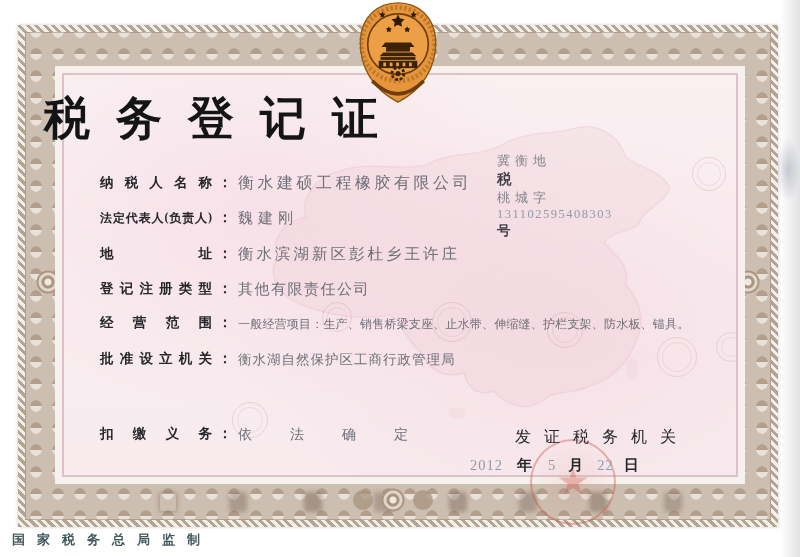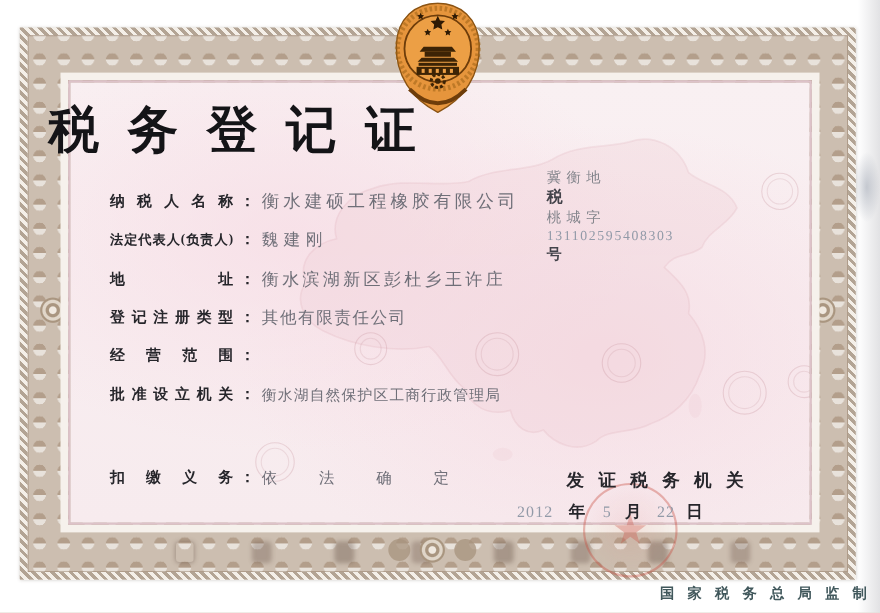--- a/index.html
+++ b/index.html
@@ -83,38 +83,38 @@
   .value { color:var(--value-ink,#6f6f78); white-space:nowrap; position:relative; top:1px; }
   .row:nth-child(2) .lbl { font-size:12px; }
   .row:nth-child(1) .value { font-size:16px;   letter-spacing:3.5px; }
   .row:nth-child(2) .value { font-size:15px;   letter-spacing:5px; }
   .row:nth-child(3) .value { font-size:15.5px; letter-spacing:3px; }
   .row:nth-child(4) .value { font-size:15px;   letter-spacing:1.5px; }
   .row:nth-child(5) .value { font-size:12px;   letter-spacing:0.2px; }
   .row:nth-child(6) .value { font-size:13.5px; letter-spacing:1px; }
   .row:nth-child(7) .value { font-size:14px;   letter-spacing:38px;margin-top:39px; }
 
-  .issuer { position:absolute; left:497px; top:402px; z-index:3; font-size:16px; font-weight:700;
+  .issuer { position:absolute; left:497px; top:402px; z-index:3; font-size:16px; font-weight:400;
     letter-spacing:13px; color:#26262b; white-space:nowrap;text-align:center; }
   .date { position:absolute; left:452px; top:431px; z-index:3; display:flex; align-items:baseline;
     font-size:15px; font-weight:700; color:#26262b; }
   .date .num { color:var(--number-ink,#8e95a3); font-weight:400; font-size:14.5px; letter-spacing:1px; }
   .date .y  { margin-right:14px; } .date .yu { margin-right:16px; }
   .date .m  { margin-right:12px; } .date .mu { margin-right:14px; }
   .date .d  { margin-right:10px; }
 
   .seal { position:absolute; left:512px; top:414px; width:86px; height:86px; z-index:2;
     border:2px solid rgba(201,77,64,.38); border-radius:50%;
     background:radial-gradient(circle, rgba(220,120,105,.12), rgba(220,120,105,0) 72%); }
   .seal-star { position:absolute; left:50%; top:50%; width:30px; height:30px;
     transform:translate(-50%,-50%); background:rgba(201,77,64,.32);
     clip-path:polygon(50% 0%, 61% 35%, 98% 35%, 68% 57%, 79% 91%, 50% 70%,
                       21% 91%, 32% 57%, 2% 35%, 39% 35%); }
 
-  .footer { position:absolute; left:0; right:0; top:531px; text-align:right;
+  .footer { position:absolute; left:0; right:0; top:531px; text-align:left;
     font-size:13px; font-weight:700; letter-spacing:12px; padding-left:12px;
     color:var(--footer-teal,#41585c); white-space:nowrap; }
 </style>
 </head>
 <body>
 
 <div class="scan-edge"></div>
 <div class="scan-blot"></div>
 
 <div class="certificate">
@@ -236,20 +236,21 @@
       <span class="value">其他有限责任公司</span>
     </div>
     <div class="row">
       <span class="lbl">
           <span>经</span>
           <span>营</span>
           <span>范</span>
           <span>围</span>
         </span>
       <span class="colon">：</span>
+      <span class="value">一般经营项目：生产、销售桥梁支座、止水带、伸缩缝、护栏支架、防水板、锚具。</span>
     </div>
     <div class="row">
       <span class="lbl">
           <span>批</span>
           <span>准</span>
           <span>设</span>
           <span>立</span>
           <span>机</span>
           <span>关</span>
         </span>

